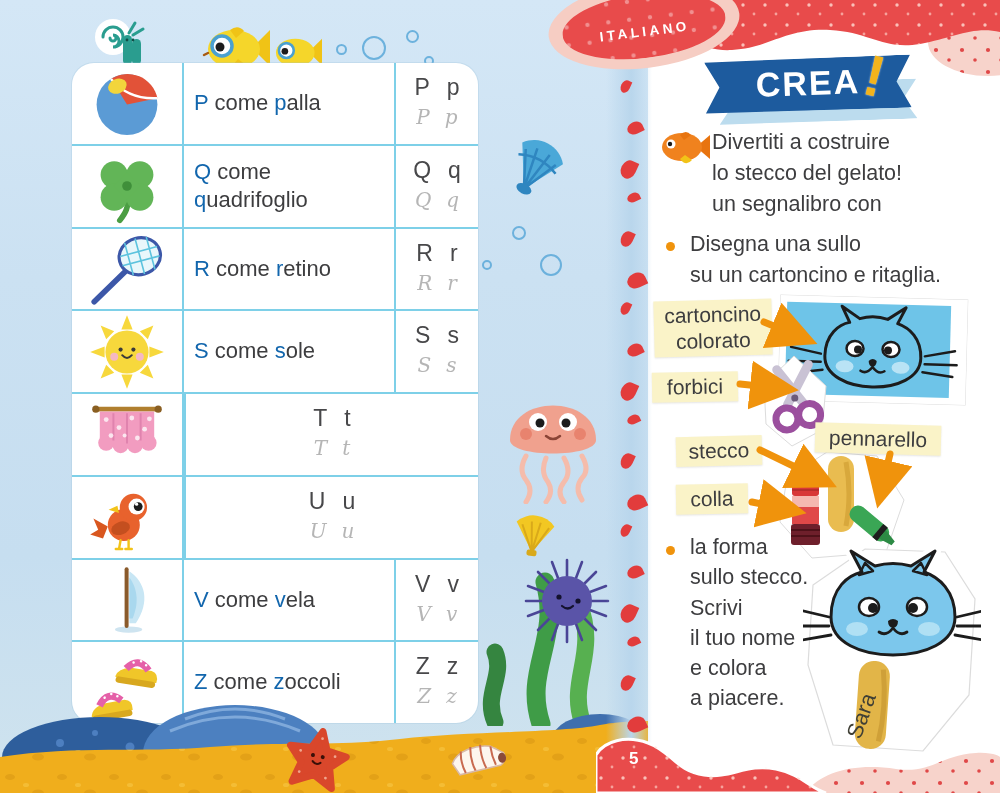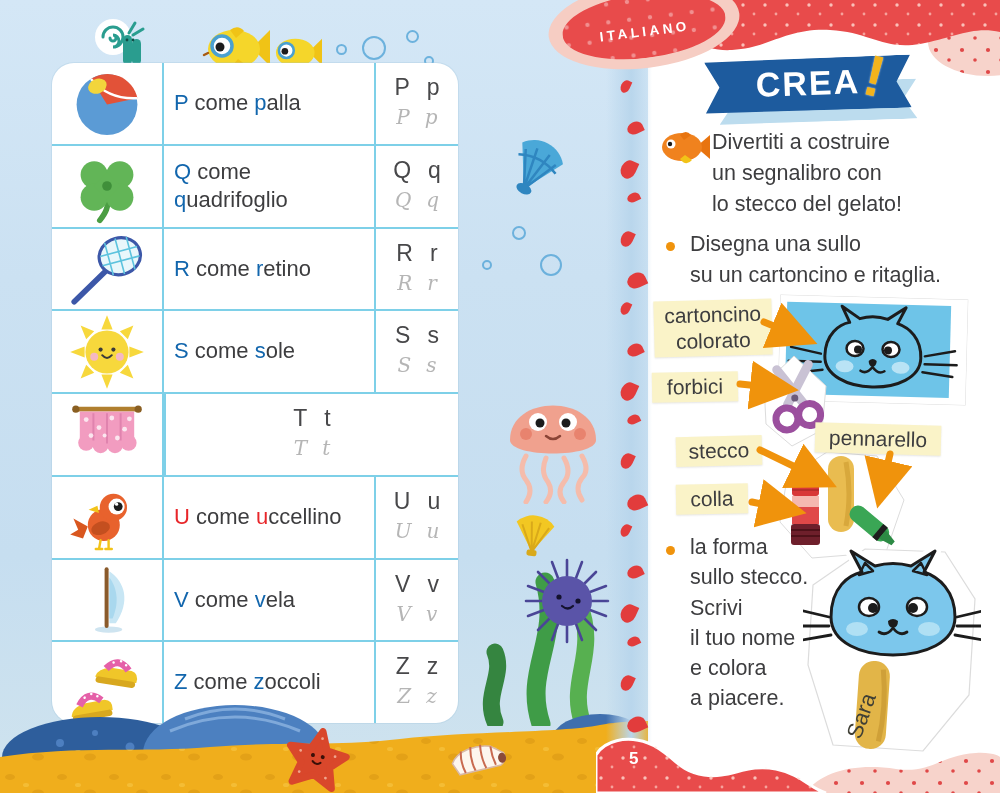--- a/index.html
+++ b/index.html
@@ -7,21 +7,21 @@
   .stage{position:relative;width:1000px;height:793px;overflow:hidden;
          font-family:"Liberation Sans",sans-serif;color:#3d3d3f;background:#fff;}
   
   .left-page{position:absolute;left:0;top:0;width:650px;height:793px;
     background:linear-gradient(180deg,#d4e7f6 0%,#cbe1f2 35%,#c6def0 70%,#cfe3ee 100%);}
   .gutter{position:absolute;left:606px;top:0;width:46px;height:793px;
     background:linear-gradient(90deg,rgba(185,214,238,0),#b9d6ec 55%,rgba(255,255,255,0));}
   .right-page{position:absolute;left:648px;top:0;width:352px;height:793px;background:#ffffff;}
   .bubble{position:absolute;border:2.5px solid rgba(90,168,216,.85);border-radius:50%;}
   
-  .alpha-table{position:absolute;left:52px;top:63px;width:406px;height:660px;background:#fff;
+  .alpha-table{position:absolute;left:72px;top:63px;width:406px;height:660px;background:#fff;
     border-radius:22px;overflow:hidden;display:flex;flex-direction:column;box-shadow:0 0 0 1px rgba(150,190,215,.25);}
   .arow{flex:1;display:flex;border-bottom:2px solid #7ed0e8;}
   .arow:last-child{border-bottom:none;justify-content:flex-end;}
   .c-img{width:112px;border-right:2px solid #7ed0e8;display:flex;align-items:center;justify-content:center;}
   .c-img svg{width:80px;height:80px;}
   .c-text{width:210px;display:flex;align-items:center;padding:4px 4px 4px 10px;
     font-size:22px;line-height:1.3;color:#3d3d3f;}
   .c-let{flex:1;border-left:2px solid #7ed0e8;display:flex;flex-direction:column;align-items:center;padding-top:11px;}
   .print{display:flex;gap:17px;font-size:23px;color:#48484a;}
   .cursive{display:flex;gap:15px;margin-top:4px;font-family:"DejaVu Serif",serif;font-style:italic;
@@ -339,23 +339,20 @@
           </div>
     </div>
   </div>
 
   <div class="arow">
     <div class="c-img">
       <svg viewBox="0 0 100 100">
             <use href="#ic-bird" xlink:href="#ic-bird"></use>
           </svg>
     </div>
-    <div class="c-text">
-      <span><span class="head-letter" style="color: rgb(232, 38, 42);">U</span><span class="mid"> come </span><span class="word-head" style="color: rgb(232, 38, 42);">u</span><span class="word-tail">ccellino</span></span>
-    </div>
     <div class="c-let">
       <div class="print">
             <span class="pu">U</span>
             <span class="pl">u</span>
           </div>
       <div class="cursive">
             <span class="cu">U</span>
             <span class="cl">u</span>
           </div>
     </div>
@@ -543,22 +540,22 @@
       <polygon points="38,20 52,8 52,32" fill="#e8740f"></polygon>
       <ellipse cx="24" cy="20" rx="20" ry="14" fill="#f0821e"></ellipse>
       <path d="M22,32 Q28,40 34,33 L27,28 Z" fill="#f2c318"></path>
       <path d="M22,8 Q28,2 33,8 L26,13 Z" fill="#e8740f"></path>
       <circle cx="13" cy="17" r="4.5" fill="#fff"></circle>
         <circle cx="12" cy="17" r="2.2" fill="#1c1c1c"></circle>
     </svg>
   </div>
   <div class="intro">
     <div>Divertiti a costruire</div>
+    <div>lo stecco del gelato!</div>
     <div>un segnalibro con</div>
-    <div>lo stecco del gelato!</div>
   </div>
 
   <div class="bullet" style="left:666px;top:242px"></div>
   <div class="step" style="left:690px;top:229px;width:280px">
     <div>Disegna una sullo</div>
     <div>su un cartoncino e ritaglia.</div>
   </div>
 
   <div class="abs" style="left:779px;top:297px;width:188px;height:106px;transform:rotate(1.5deg)">
     <svg viewBox="0 0 188 106" width="188" height="106">

